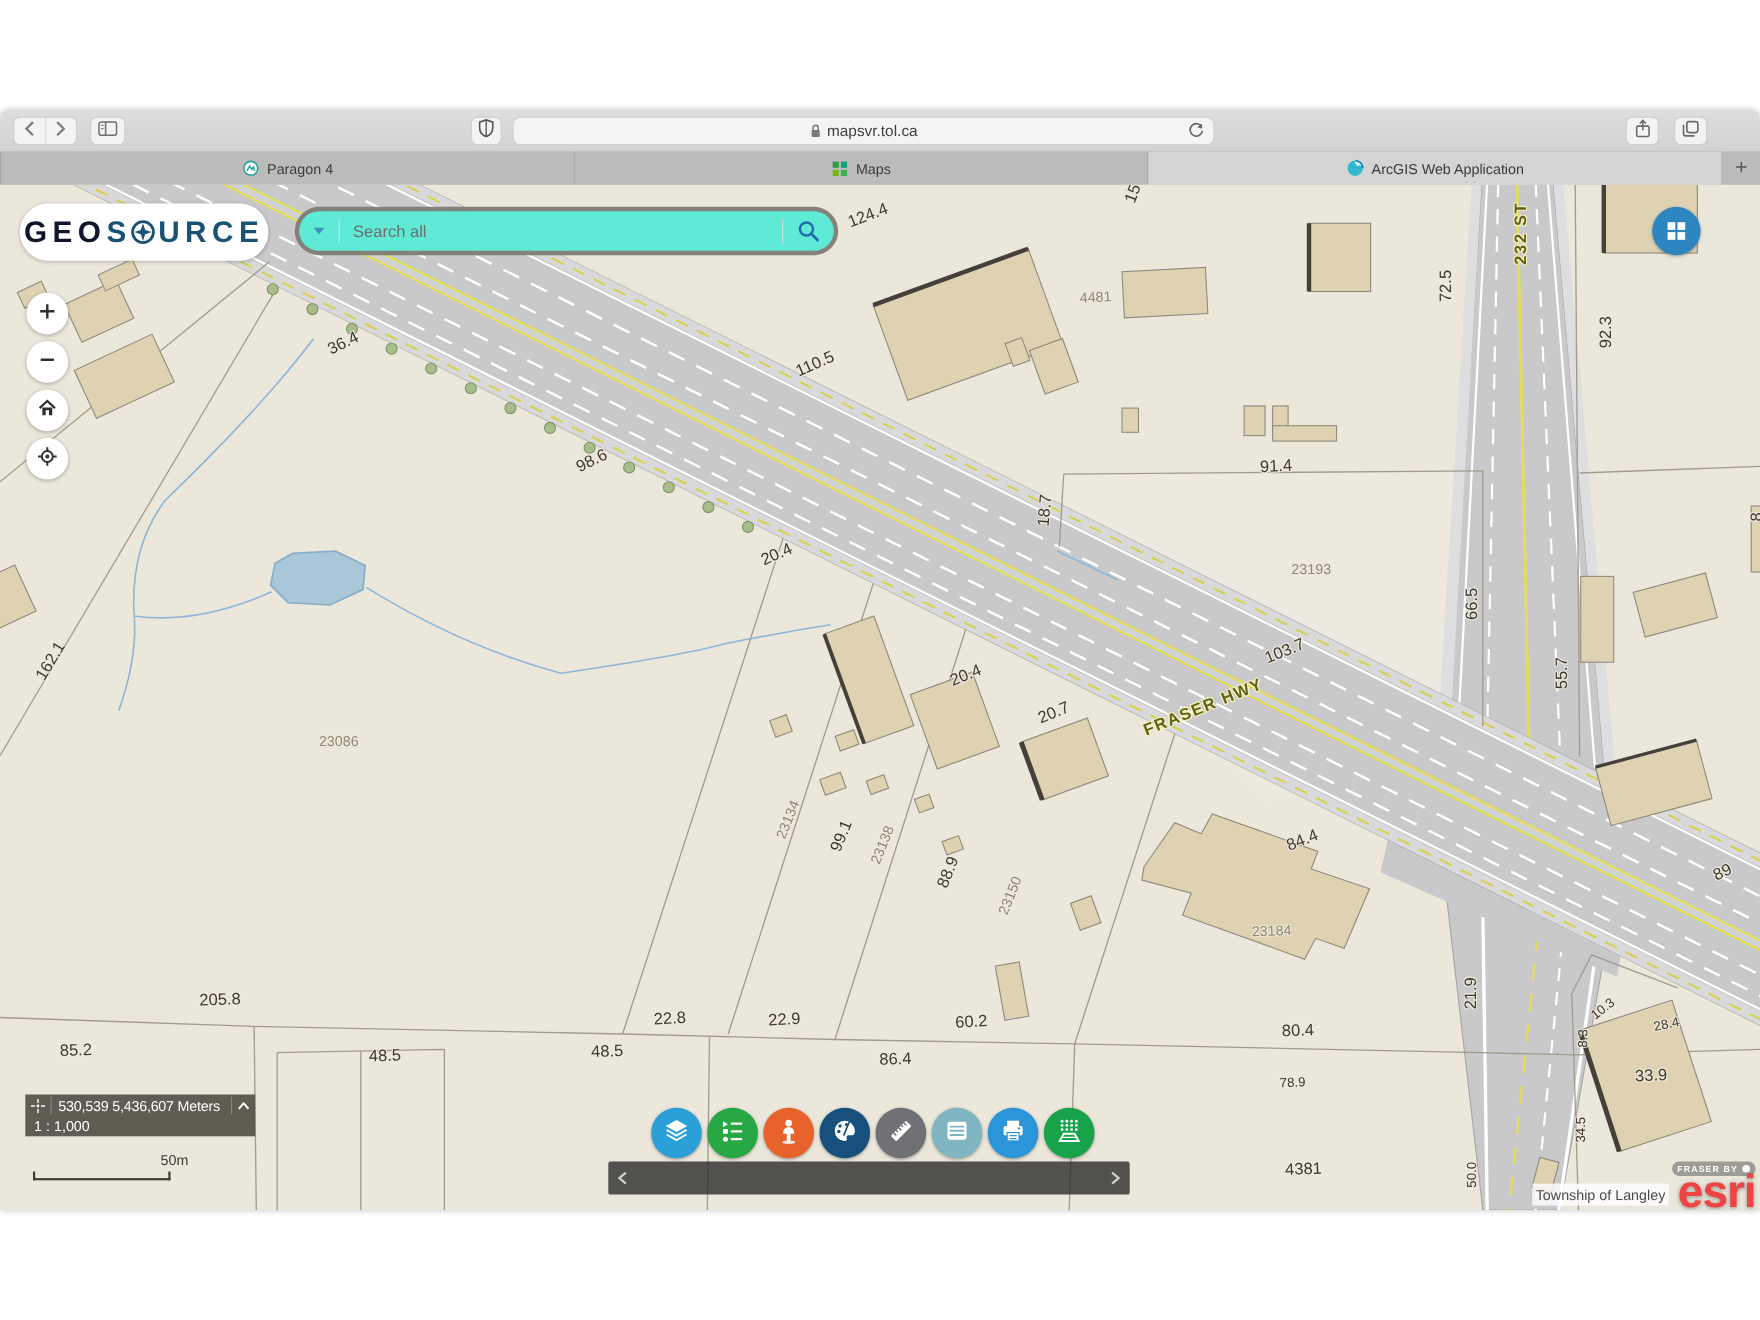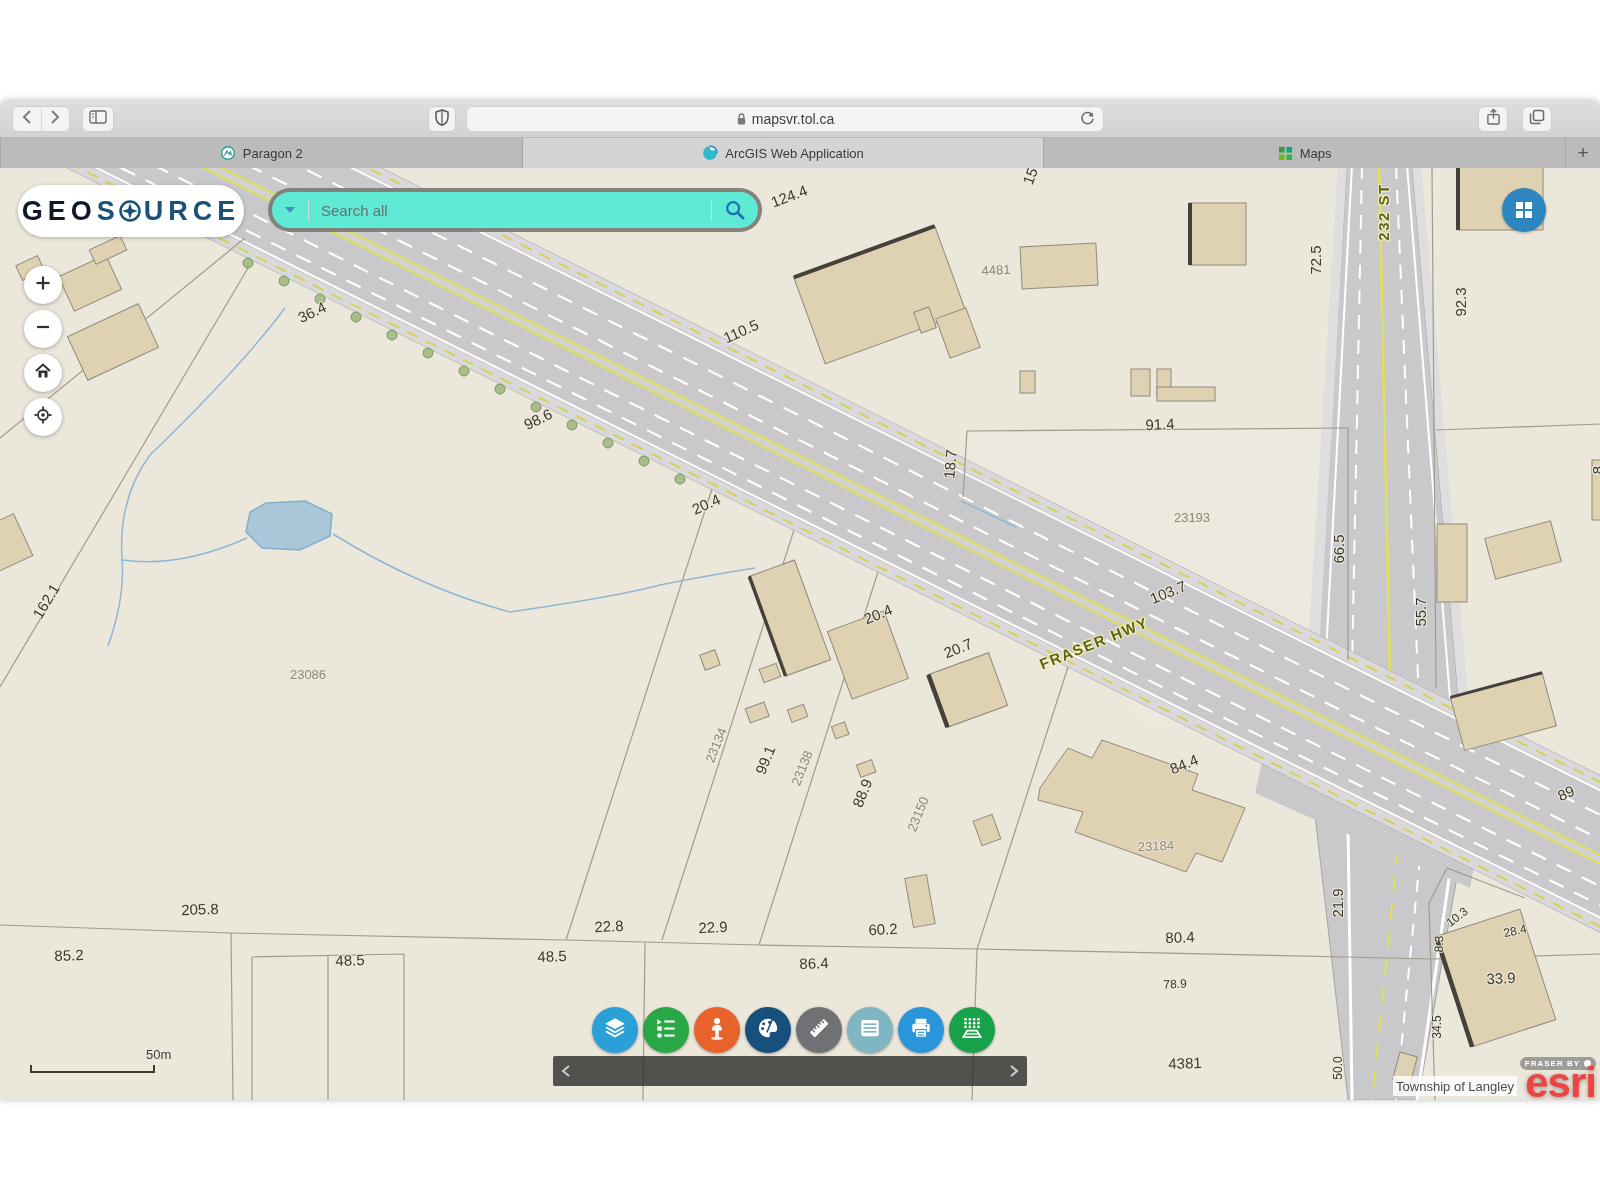--- a/index.html
+++ b/index.html
@@ -143,42 +143,42 @@
     </div>
 
     <div id="tabstrip">
         <div class="tab">
           <span class="fav">
             <svg width="16" height="16" viewBox="0 0 16 16">
               <circle cx="8" cy="8" r="6.3" fill="#fff" stroke="#2aa198" stroke-width="1.4"></circle>
               <path d="M4.5 10.5 L7 6 L9 9 L10.5 6.8 L11.5 10.5" fill="none" stroke="#2aa198" stroke-width="1.3"></path>
             </svg>
           </span>
-          <span>Paragon 2</span>
-        </div>
-        <div class="tab active">
-          <span class="fav">
-            <svg width="16" height="16" viewBox="0 0 16 16">
-              <circle cx="8" cy="8" r="7" fill="#eafafc"></circle>
-              <path d="M8 1 a7 7 0 1 0 7 7 c0-2.2-1.8-3.2-3.4-2.6 c-2.2 .8-4.4-1.2-3.6-4.4 Z" fill="#31b8cd"></path>
-              <path d="M8 1 a7 7 0 0 1 7 7" fill="none" stroke="#1f7fc0" stroke-width="1.6"></path>
-            </svg>
-          </span>
-          <span>ArcGIS Web Application</span>
+          <span>Paragon 4</span>
         </div>
         <div class="tab">
           <span class="fav">
             <svg width="15" height="15" viewBox="0 0 16 16">
               <rect x="1" y="1" width="6" height="6" fill="#2f9e44"></rect>
               <rect x="9" y="1" width="6" height="6" fill="#0ca678"></rect>
               <rect x="1" y="9" width="6" height="6" fill="#74b816"></rect>
               <rect x="9" y="9" width="6" height="6" fill="#37b24d"></rect>
             </svg>
           </span>
           <span>Maps</span>
+        </div>
+        <div class="tab active">
+          <span class="fav">
+            <svg width="16" height="16" viewBox="0 0 16 16">
+              <circle cx="8" cy="8" r="7" fill="#eafafc"></circle>
+              <path d="M8 1 a7 7 0 1 0 7 7 c0-2.2-1.8-3.2-3.4-2.6 c-2.2 .8-4.4-1.2-3.6-4.4 Z" fill="#31b8cd"></path>
+              <path d="M8 1 a7 7 0 0 1 7 7" fill="none" stroke="#1f7fc0" stroke-width="1.6"></path>
+            </svg>
+          </span>
+          <span>ArcGIS Web Application</span>
         </div>
         <div id="newtab">+</div>
       </div>
 
     <div id="map">
       <svg class="base" width="1600" height="932" viewBox="0 0 1600 932">
 
         <polygon points="967,263 1348,260 1348,492 1150,560 960,330" fill="#f0ebdf" opacity="0.6"></polygon>
 
         <g>
@@ -442,20 +442,42 @@
               <g stroke="#2f2f2f" stroke-width="1.8">
                 <line x1="9" y1="0.5" x2="9" y2="3.5"></line>
                 <line x1="9" y1="14.5" x2="9" y2="17.5"></line>
                 <line x1="0.5" y1="9" x2="3.5" y2="9"></line>
                 <line x1="14.5" y1="9" x2="17.5" y2="9"></line>
               </g>
             </svg></span>
         </div>
       </div>
 
+    <div id="coord-widget">
+      <div id="coord-row1">
+        <div id="coord-cross">
+          <svg width="13" height="13" viewBox="0 0 14 14">
+              <g stroke="#fff" stroke-width="1.4">
+                <line x1="7" y1="0" x2="7" y2="4"></line>
+                <line x1="7" y1="10" x2="7" y2="14"></line>
+                <line x1="0" y1="7" x2="4" y2="7"></line>
+                <line x1="10" y1="7" x2="14" y2="7"></line>
+              </g>
+              <circle cx="7" cy="7" r="1.4" fill="#fff"></circle>
+            </svg>
+        </div>
+        <div id="coord-value">530,539 5,436,607 Meters</div>
+        <div id="coord-caret">
+          <svg width="11" height="7" viewBox="0 0 12 8">
+              <path d="M1 7 L6 1 L11 7" fill="none" stroke="#fff" stroke-width="2"></path>
+            </svg>
+        </div>
+      </div>
+      <div id="coord-scale">1 : 1,000</div>
+    </div>
 
     <div id="scalebar"></div>
     <div id="scalebar-label">50m</div>
 
     <div id="dock-bar">
       <div class="dock-chev" style="left:3px;">
         <svg width="12" height="14" viewBox="0 0 12 14">
             <path d="M9 2 L3 7 L9 12" fill="none" stroke="#cfcfcf" stroke-width="2"></path>
           </svg>
       </div>

